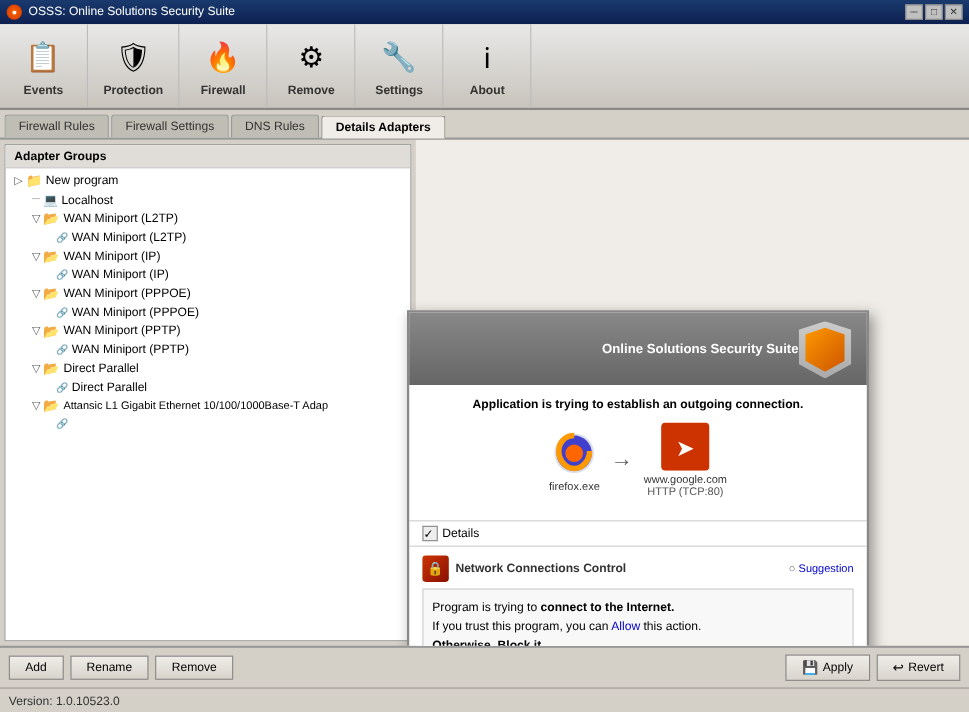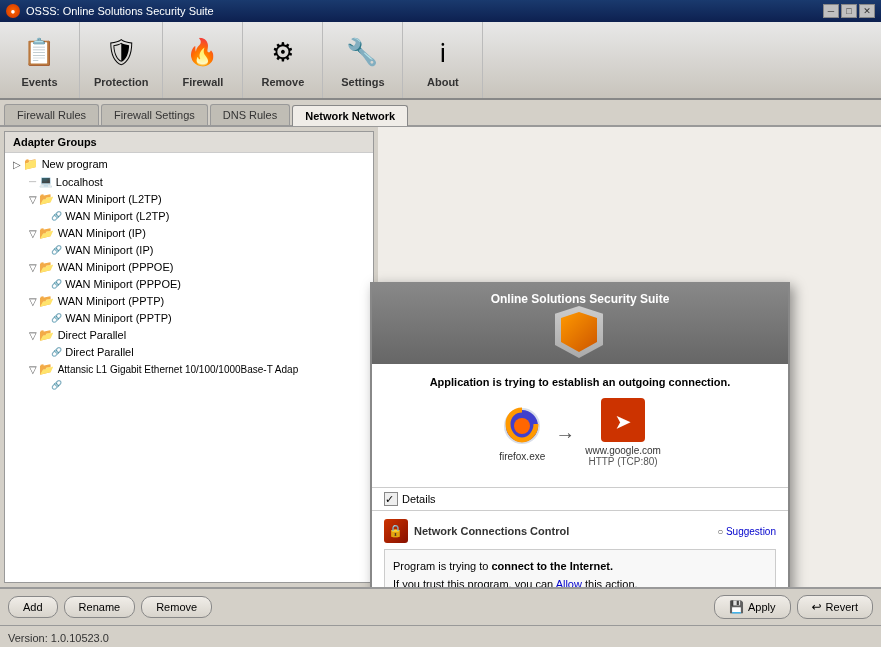--- a/index.html
+++ b/index.html
@@ -140,21 +140,20 @@
       border: 2px solid #888;
       box-shadow: 4px 4px 12px rgba(0,0,0,0.4);
       z-index: 10;
     }
     .dialog-header {
       background: linear-gradient(to bottom, #888, #666);
       padding: 8px 12px;
       display: flex;
       align-items: center;
       justify-content: flex-end;
-      flex-direction: column;
     }
     .dialog-title {
       color: white;
       font-size: 12px;
       font-weight: bold;
     }
 
     .dialog-connection-area {
       padding: 12px 16px;
       text-align: center;
@@ -216,21 +215,21 @@
     }
     .ncc-body .highlight { font-weight: bold; }
     .ncc-body .link { color: #0000cc; }
     .bottom-btn {
       display: flex; align-items: center; gap: 4px;
       padding: 4px 14px;
       background: linear-gradient(to bottom, #f0ede8, #d8d4cc);
       border: 1px solid #888;
       cursor: pointer;
       font-size: 11px;
-      border-radius: 10px;
+      border-radius: 0;
     }
 
     
     .status-bar {
       background: #d4d0c8;
       border-top: 1px solid #999;
       height: 24px;
       display: flex;
       align-items: center;
       padding: 0 8px;
@@ -288,21 +287,21 @@
   <div class="toolbar-item">
     <div class="toolbar-icon">ℹ</div>
     <span class="toolbar-label">About</span>
   </div>
 </div>
 
 <div class="tab-bar">
   <div class="tab">Firewall Rules</div>
   <div class="tab">Firewall Settings</div>
   <div class="tab">DNS Rules</div>
-  <div class="tab active">Network Network</div>
+  <div class="tab active">Details Adapters</div>
 </div>
 
 <div class="main-wrapper" style="position:relative; height: 460px; display:flex; flex-direction:column;">
   <div class="content-area">
 
     <div class="left-panel">
       <div class="panel-header">Adapter Groups</div>
       <div style="padding: 2px 4px;">
 
         <div class="tree-item" style="padding-left: 4px;">

